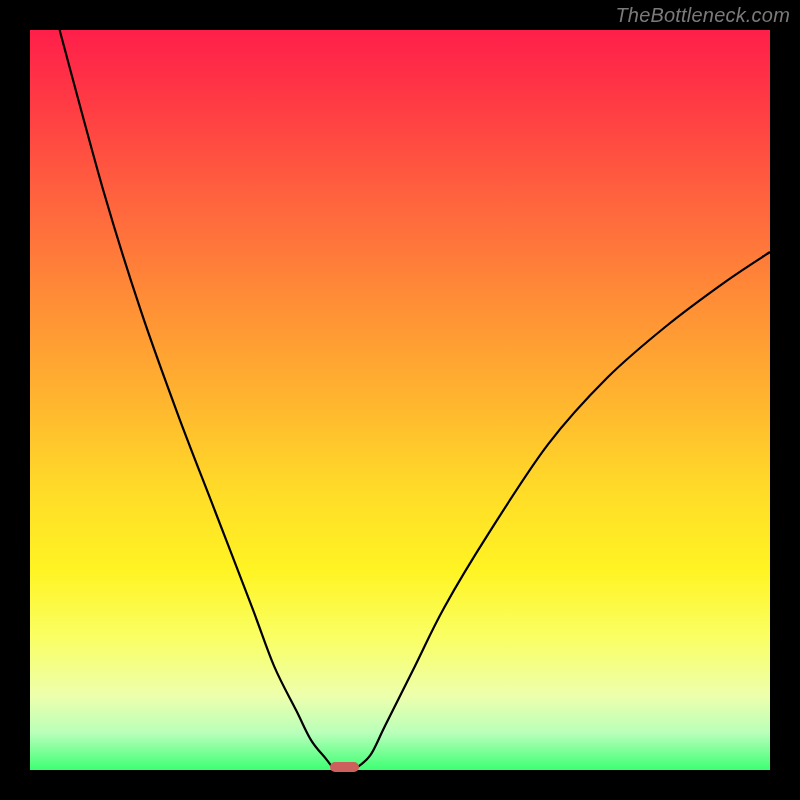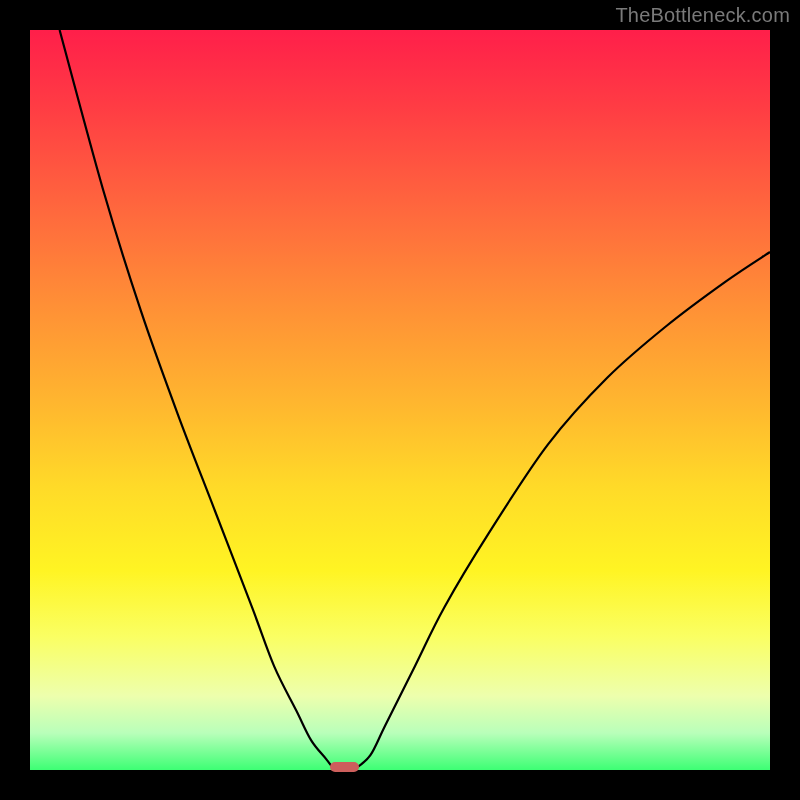--- a/index.html
+++ b/index.html
@@ -38,20 +38,21 @@
   }
   .watermark {
     position: absolute;
     top: 4px;
     right: 10px;
     color: #7a7a7a;
     font-size: 20px;
     letter-spacing: 0.2px;
     font-weight: 500;
     user-select: none;
+    font-style: italic;
   }
   svg.curve {
     position: absolute;
     left: 0;
     top: 0;
     width: 740px;
     height: 740px;
     overflow: visible;
   }
   .marker {

